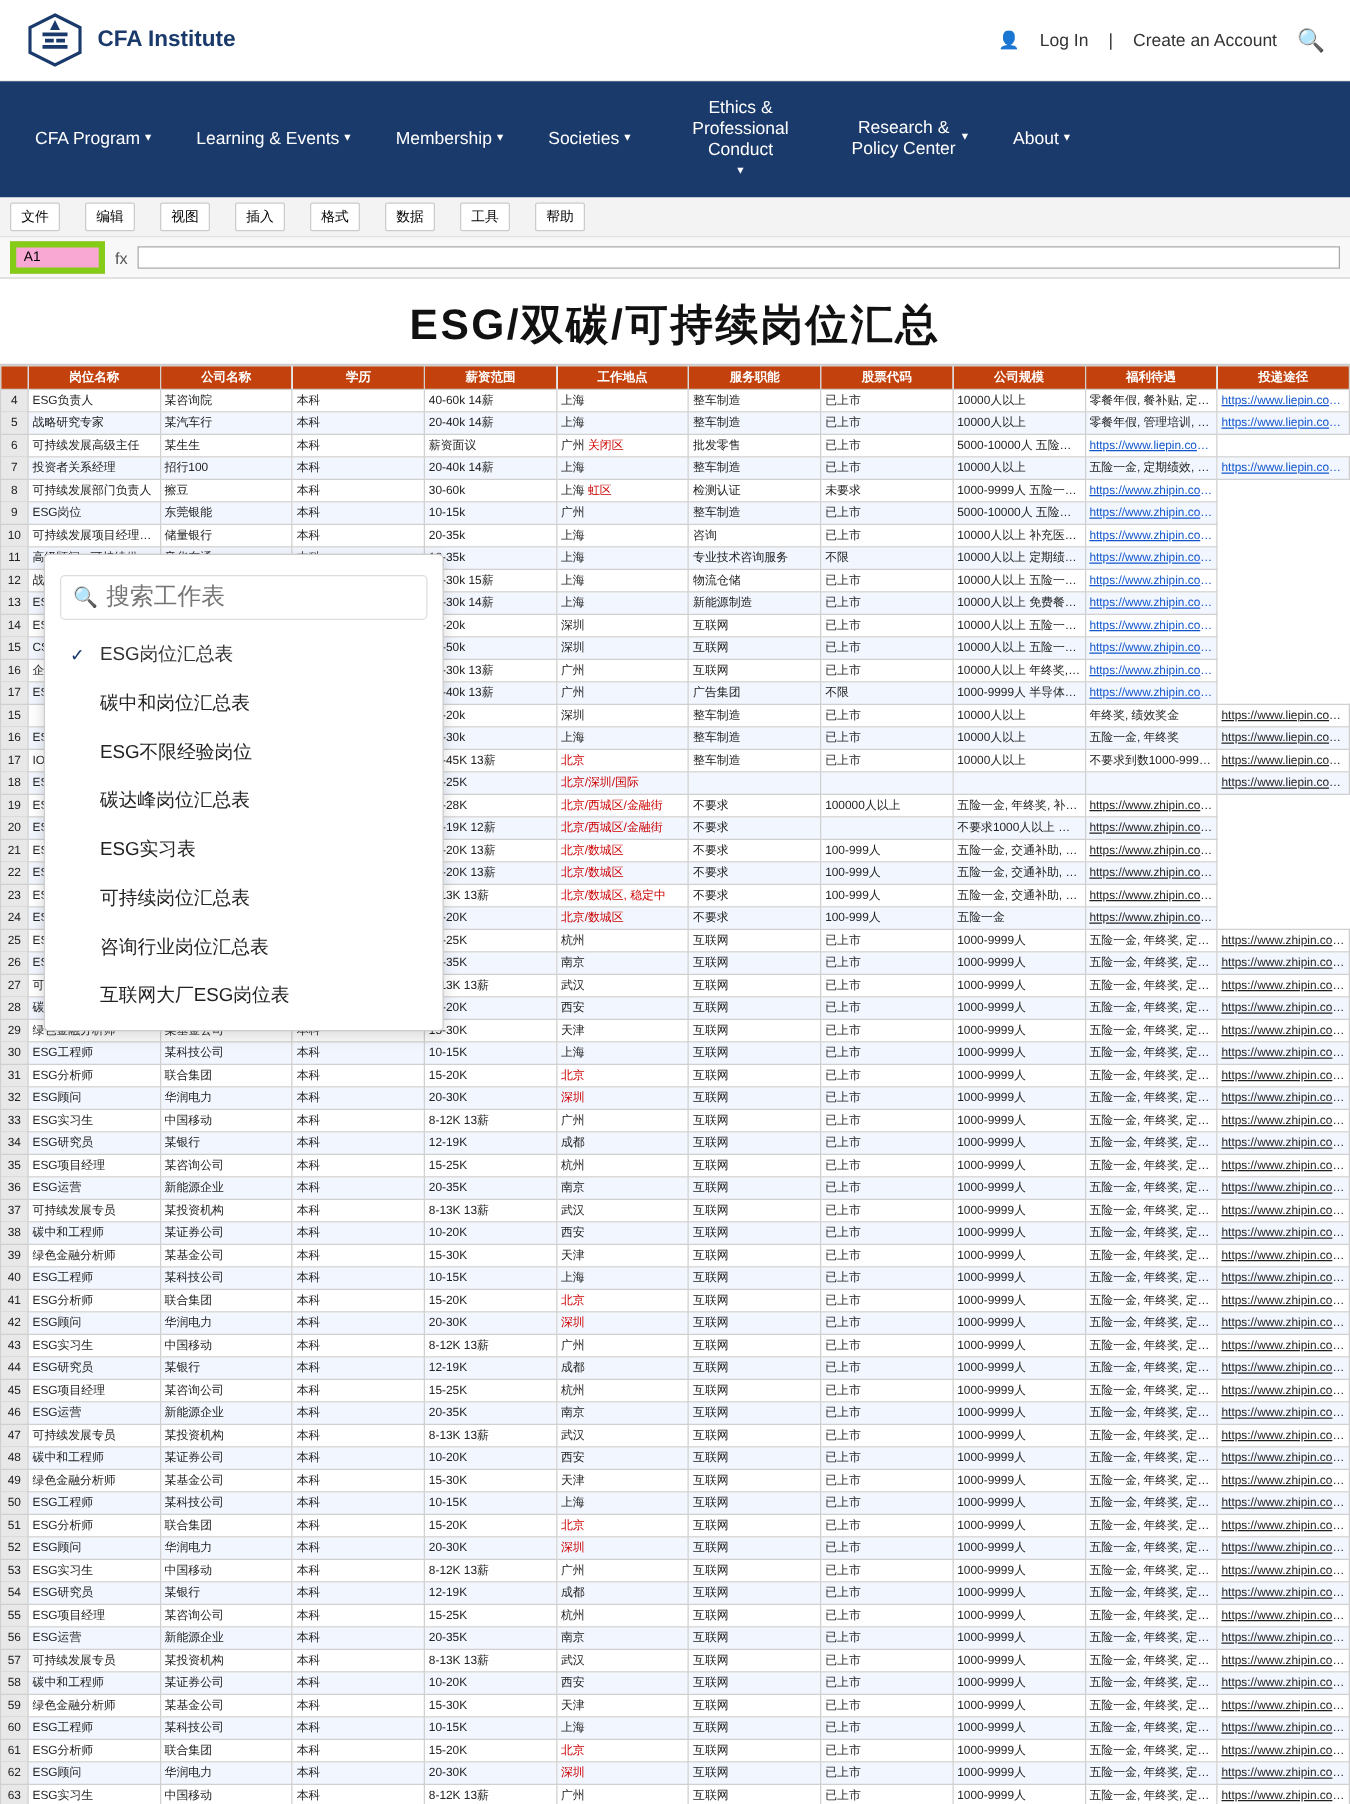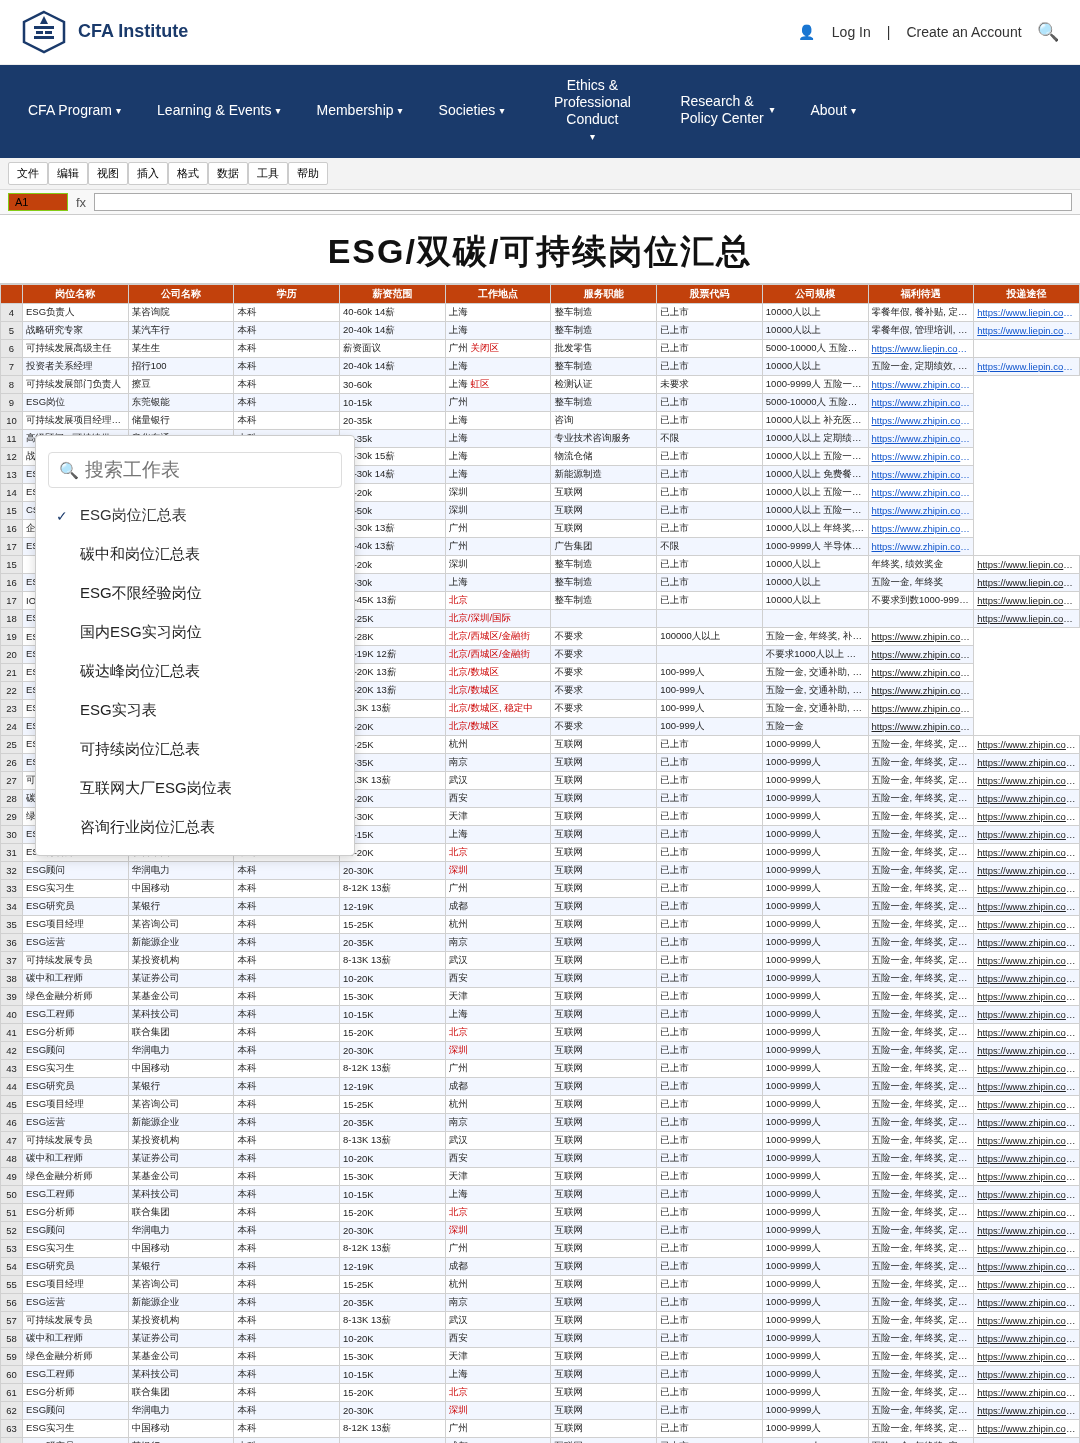--- a/index.html
+++ b/index.html
@@ -132,41 +132,41 @@
     .formula-bar {
       background: #f8f8f8;
       border-bottom: 1px solid #ccc;
       padding: 3px 8px;
       display: flex;
       align-items: center;
       gap: 8px;
       font-size: 12px;
     }
     .cell-ref {
-      background: #c2410c;
-      border: 1px solid #84cc16;
+      background: #f9a8d4;
+      border: 5px solid #84cc16;
       padding: 2px 6px;
-      width: 60px;
+      width: 76px;
       font-size: 11px;
     }
     .formula-content {
       flex: 1;
       background: #fff;
       border: 1px solid #aaa;
       padding: 2px 6px;
       font-size: 11px;
     }
 
     
     .toolbar {
       background: #f3f3f3;
       border-bottom: 1px solid #ddd;
       padding: 4px 8px;
       display: flex;
-      gap: 0;
+      gap: 20px;
       align-items: center;
       flex-wrap: wrap;
     }
     .toolbar-btn {
       padding: 3px 8px;
       font-size: 11px;
       background: #fff;
       border: 1px solid #ccc;
       cursor: pointer;
       border-radius: 2px;
@@ -211,21 +211,21 @@
     <span class="caret">▾</span>
   </div>
   <div class="nav-item">
     <span>Societies</span>
     <span class="caret">▾</span>
   </div>
   <div class="nav-item" style="max-width:140px; white-space:normal; text-align:center; line-height:1.2;flex-direction:column;">
     <span>Ethics &amp; Professional Conduct</span>
     <span class="caret">▾</span>
   </div>
-  <div class="nav-item" style="max-width:130px; white-space:normal; text-align:left; line-height:1.2;">
+  <div class="nav-item" style="max-width:130px; white-space:normal; text-align:center; line-height:1.2;">
     <span>Research &amp; Policy Center</span>
     <span class="caret">▾</span>
   </div>
   <div class="nav-item">
     <span>About</span>
     <span class="caret">▾</span>
   </div>
 </nav>
 
 <div class="spreadsheet-container">
@@ -1114,40 +1114,36 @@
           <div class="dropdown-item">
             <span class="check"></span>
             <span>碳中和岗位汇总表</span>
           </div>
           <div class="dropdown-item">
             <span class="check"></span>
             <span>ESG不限经验岗位</span>
           </div>
           <div class="dropdown-item">
             <span class="check"></span>
-            <span>国内ESG实习岗位</span>
-          </div>
-          <div class="dropdown-item">
-            <span class="check"></span>
             <span>碳达峰岗位汇总表</span>
           </div>
           <div class="dropdown-item">
             <span class="check"></span>
             <span>ESG实习表</span>
           </div>
           <div class="dropdown-item">
             <span class="check"></span>
             <span>可持续岗位汇总表</span>
           </div>
           <div class="dropdown-item">
             <span class="check"></span>
-            <span>互联网大厂ESG岗位表</span>
+            <span>咨询行业岗位汇总表</span>
           </div>
           <div class="dropdown-item">
             <span class="check"></span>
-            <span>咨询行业岗位汇总表</span>
+            <span>互联网大厂ESG岗位表</span>
           </div>
         </div>
     </div>
 
   </div>
 
 </div>
 
 </body></html>

